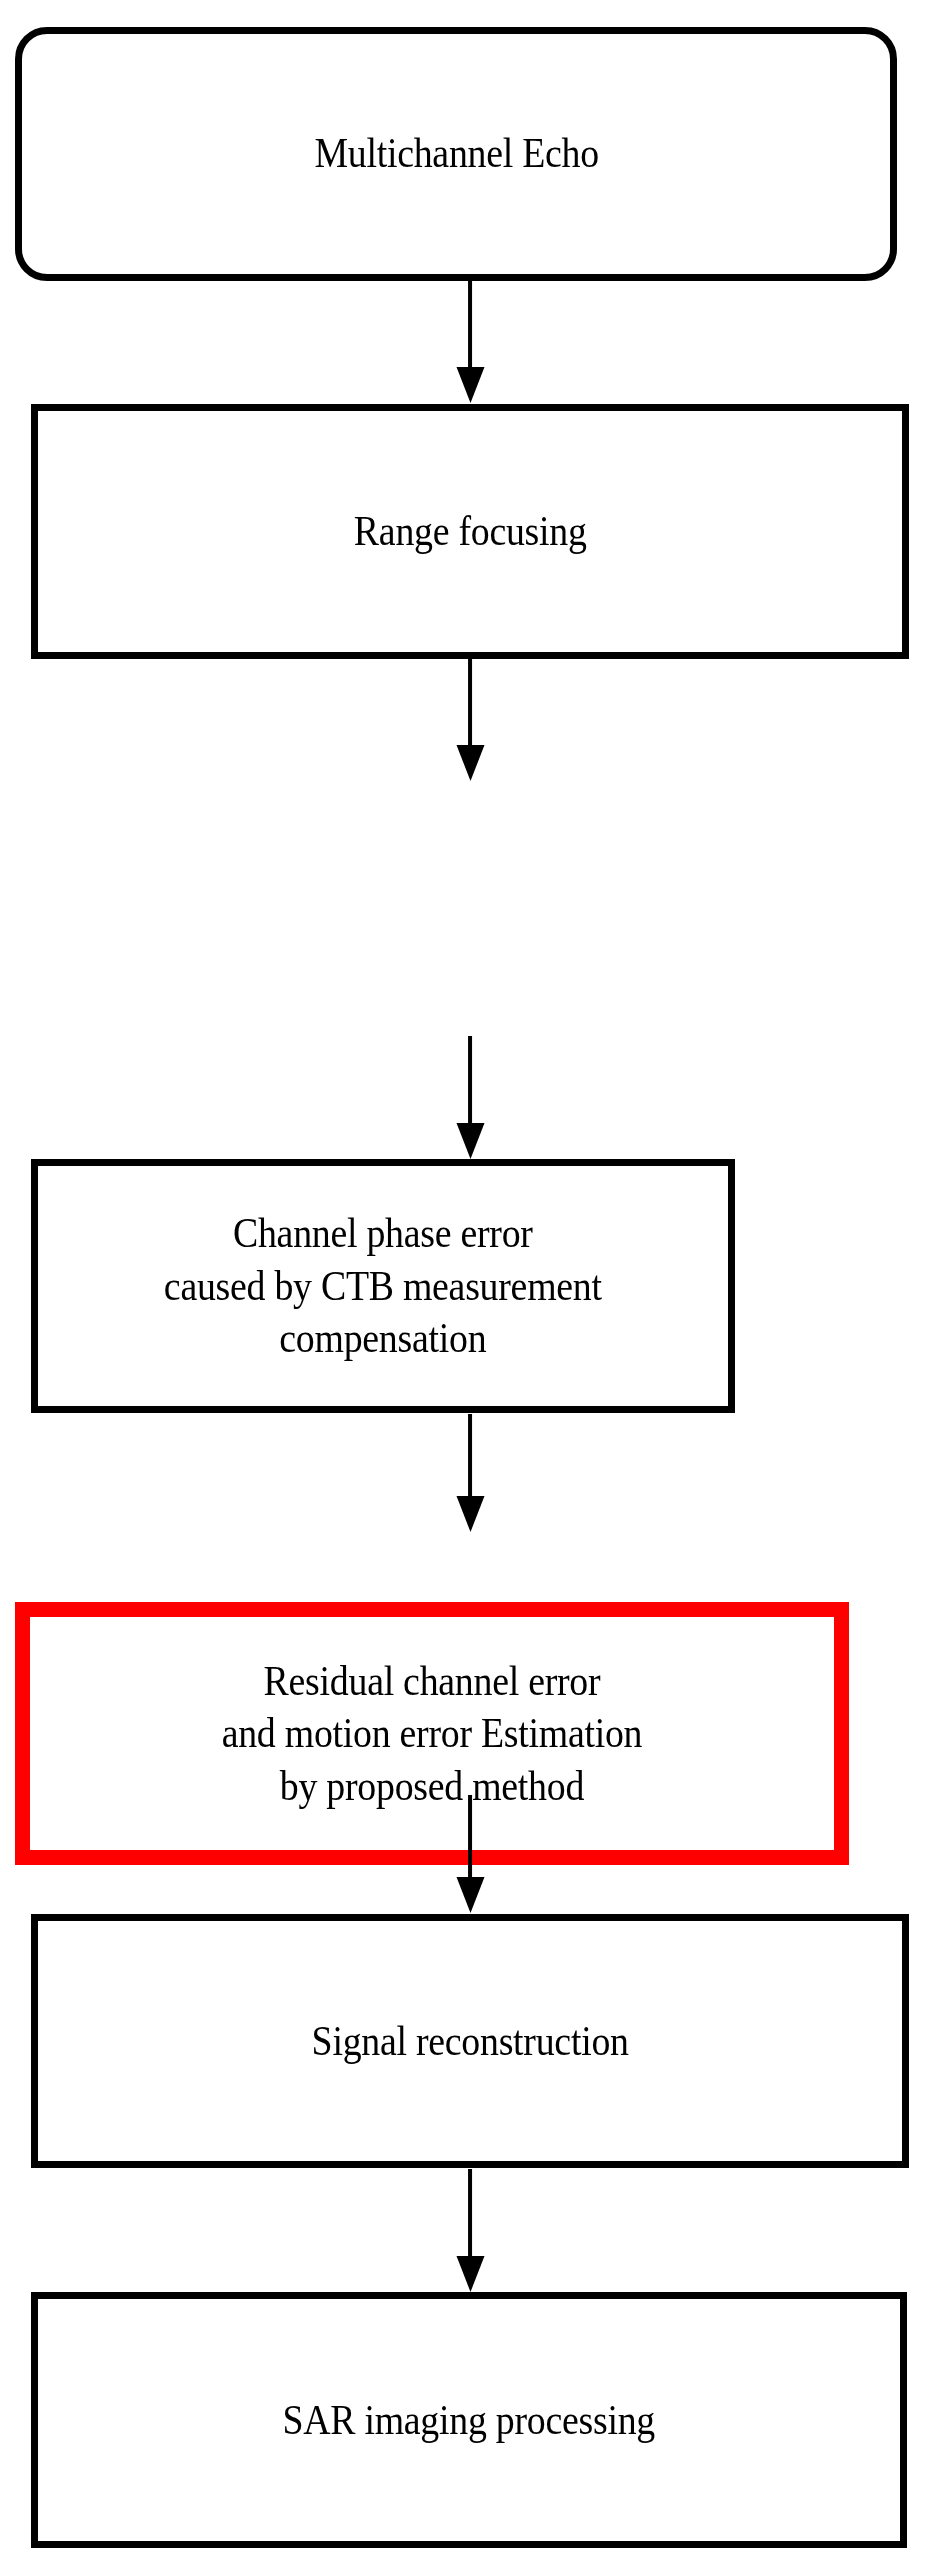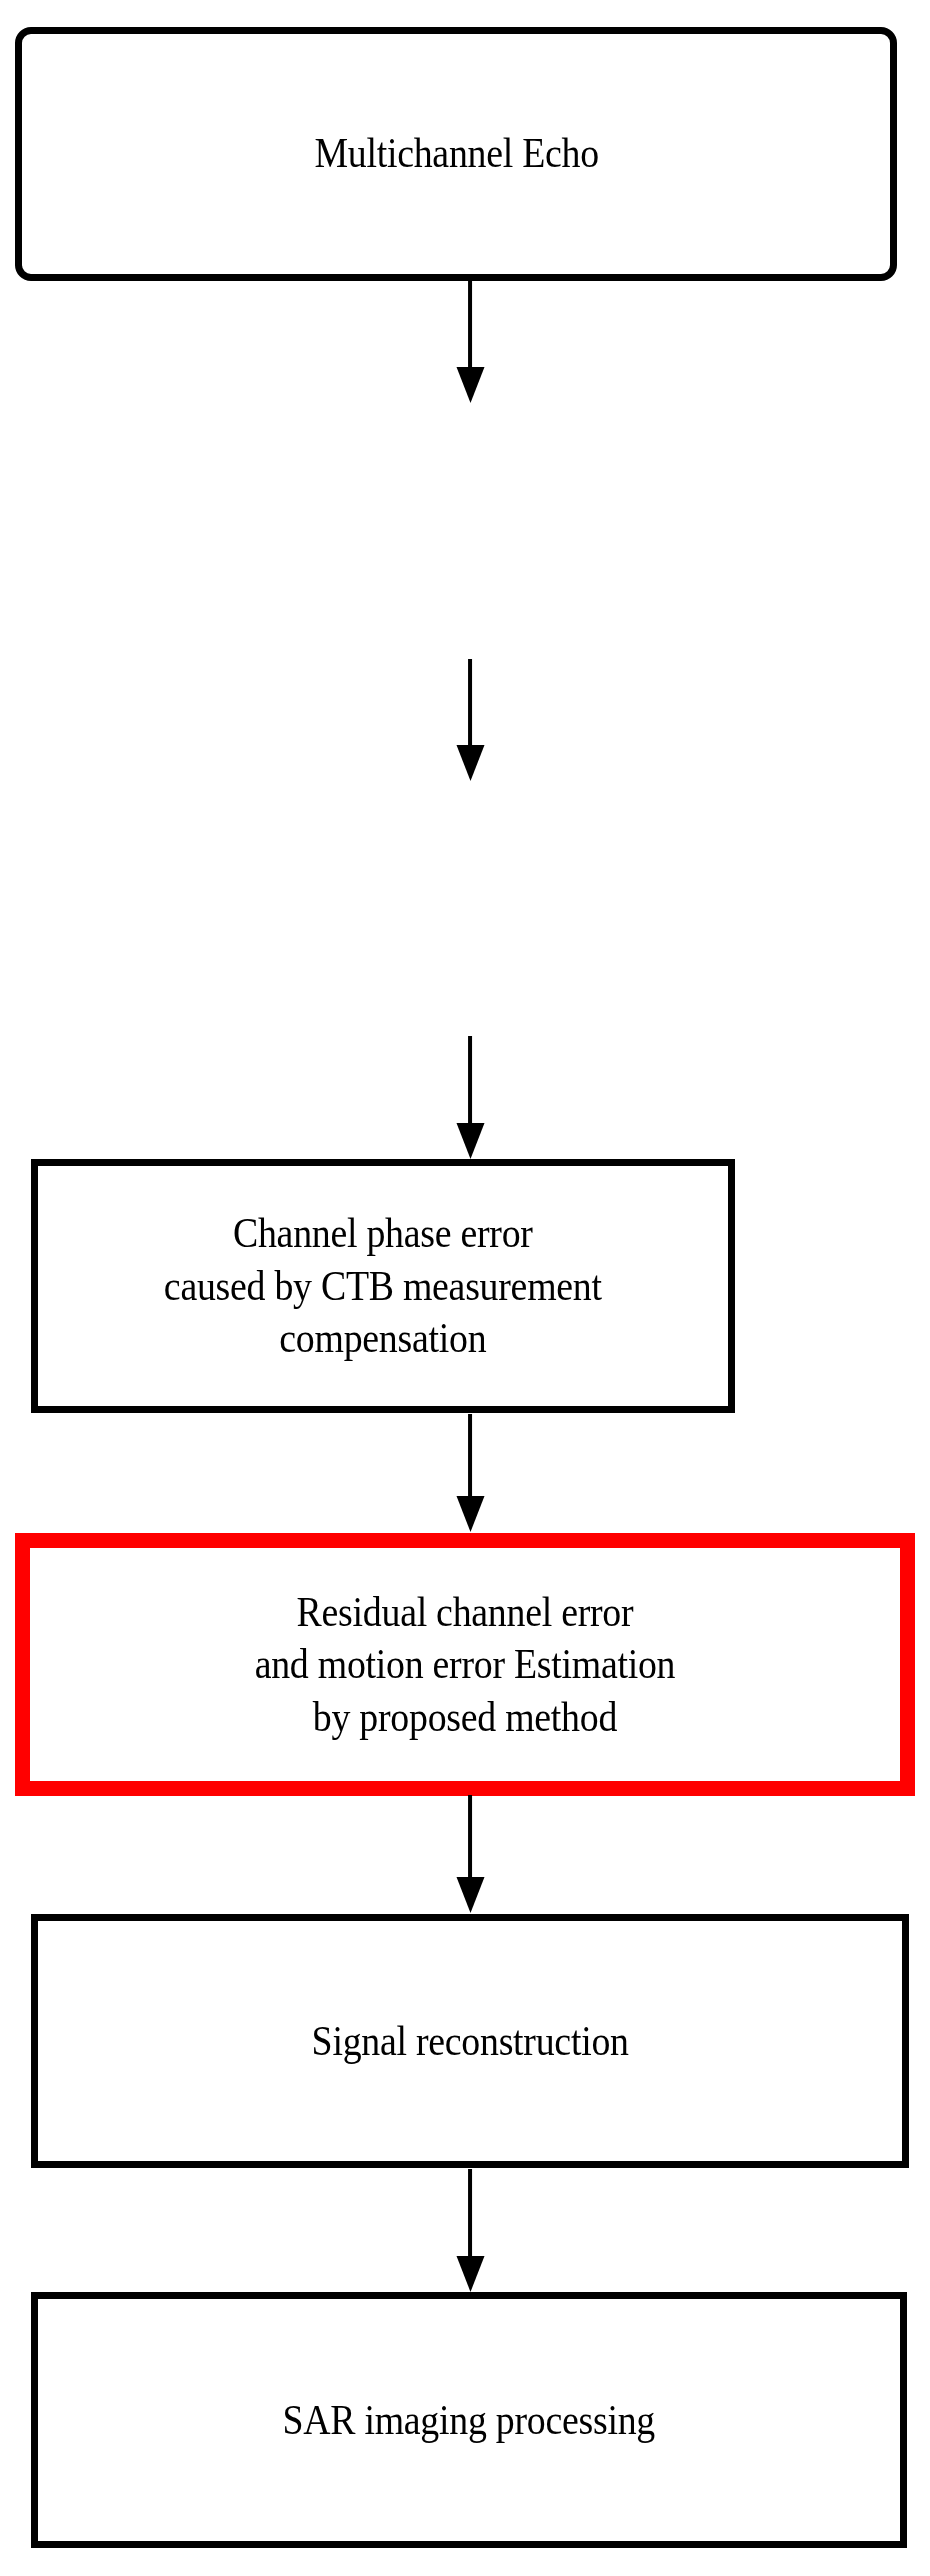--- a/index.html
+++ b/index.html
@@ -26,21 +26,21 @@
     box-sizing: border-box;
     background: #ffffff;
     display: flex;
     align-items: center;
     justify-content: center;
     text-align: center;
   }
 
   .node-terminator {
     border: 7.7px solid #000000;
-    border-radius: 16px;
+    border-radius: 32px;
   }
 
   .node-process {
     border: 7.7px solid #000000;
   }
 
   .node-highlight {
     border: 15.4px solid #FF0000;
   }
 
@@ -88,20 +88,23 @@
 
   <div class="node node-terminator" style="left:15.4px; top:26.6px; width:882px; height:254px;">
     <span class="node-label">Multichannel Echo</span>
   </div>
 
   <div class="connector" style="left:470px; top:280px; width:31px; height:124px; transform:translateX(-50%);">
     <div class="connector-line" style="top:0; height:87px;"></div>
     <div class="connector-head" style="top:87px;"></div>
   </div>
 
+  <div class="node node-process" style="left:31px; top:404px; width:878px; height:255px;">
+    <span class="node-label">Range focusing</span>
+  </div>
 
   <div class="connector" style="left:470px; top:659px; width:31px; height:122px; transform:translateX(-50%);">
     <div class="connector-line" style="top:0; height:86px;"></div>
     <div class="connector-head" style="top:86px;"></div>
   </div>
 
 
   <div class="connector" style="left:470px; top:1036px; width:31px; height:123px; transform:translateX(-50%);">
     <div class="connector-line" style="top:0; height:87px;"></div>
     <div class="connector-head" style="top:87px;"></div>
@@ -111,21 +114,21 @@
     <span class="node-label">Channel phase error
 caused by CTB measurement
 compensation</span>
   </div>
 
   <div class="connector" style="left:470px; top:1414px; width:31px; height:119px; transform:translateX(-50%);">
     <div class="connector-line" style="top:0; height:82px;"></div>
     <div class="connector-head" style="top:82px;"></div>
   </div>
 
-  <div class="node node-highlight" style="left:15.4px; top:1533px; width:900px; height:263px;">
+  <div class="node node-highlight" style="left:15.4px; top:1602px; width:834px; height:263px;">
     <span class="node-label">Residual channel error
 and motion error Estimation
 by proposed method</span>
   </div>
 
   <div class="connector" style="left:470px; top:1795px; width:31px; height:119px; transform:translateX(-50%);">
     <div class="connector-line" style="top:0; height:82px;"></div>
     <div class="connector-head" style="top:82px;"></div>
   </div>
 

